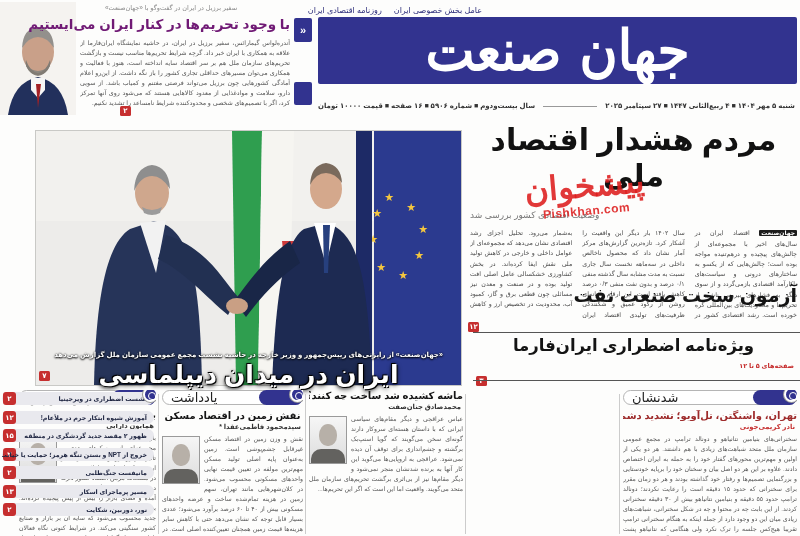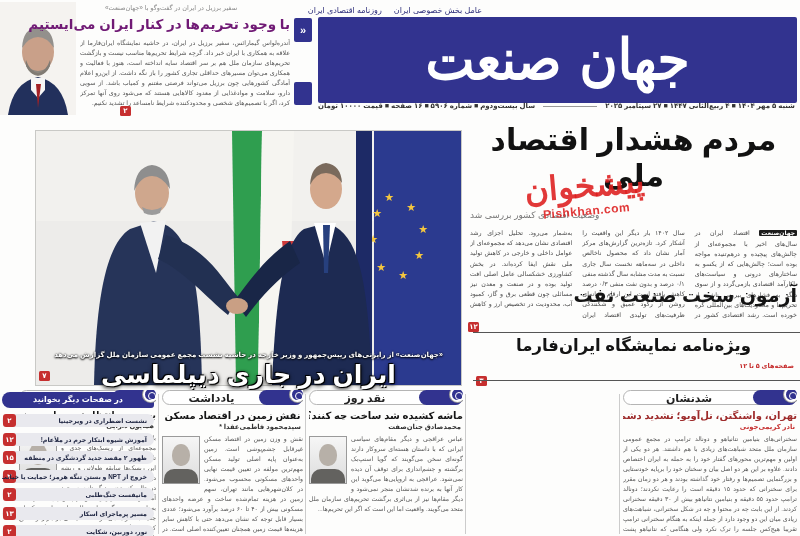--- a/index.html
+++ b/index.html
@@ -6,21 +6,21 @@
   html,body { width:800px; height:536px; overflow:hidden; }
   body { font-family:"Liberation Sans","DejaVu Sans",sans-serif; background:#fbfbfa; direction:rtl; }
   .page { position:relative; width:800px; height:536px; background:#fdfdfc; }
 
   
   .mast-topline { position:absolute; top:4px; right:318px; left:318px; height:12px;
     display:flex; align-items:center; gap:6px; color:#2c2d7a; }
   .mast-topline .tag { font-size:8px; font-weight:normal; white-space:nowrap; }
   .mast-topline .rule { flex:1; border-top:1px solid #2c2d7a; height:0; }
   .mast-right-tag { position:absolute; top:5px; left:470px; font-size:8px; font-weight:bold; color:#2c2d7a; white-space:nowrap; }
-  .mast-title-box { position:absolute; top:17px; right:3px; width:479px; height:86px;
+  .mast-title-box { position:absolute; top:17px; right:3px; width:479px; height:67px;
     background:#32338f; border-radius:2px; display:flex; align-items:center; justify-content:center; }
   .mast-title { color:#fff; font-family:"DejaVu Serif","Liberation Serif",serif;
     font-weight:bold; font-size:52px; line-height:78px; letter-spacing:-2px; transform:scaleY(1.08); }
   .dateline { position:absolute; top:100px; right:5px; width:477px; height:12px;
     display:flex; align-items:center; gap:8px; color:#333; }
   .dateline .d { font-size:7px; font-weight:bold; white-space:nowrap; }
   .dateline .rule { flex:1; border-top:1px solid #999; height:0; }
 
   
   .brazil { position:absolute; top:0; left:0; width:312px; height:118px; }
@@ -73,22 +73,22 @@
 
   
   .pbadge { display:inline-block; min-width:11px; height:10px; background:#c62f2f; color:#fff;
     font-size:7px; font-weight:bold; line-height:10px; text-align:center; border-radius:1.5px; padding:0 1px; }
 
   
   .bottom { position:absolute; top:390px; left:0; right:0; height:146px; }
   .vsep { position:absolute; top:4px; bottom:2px; width:1px; background:#ccc; }
   .bcol { position:absolute; top:0; height:146px; overflow:hidden; }
   .col-label { position:relative; height:15px; border:1px solid #b5b5b5; border-radius:9px; background:#fff; margin-bottom:5px; }
-  .label-text { position:absolute; top:0; bottom:0; left:8px; right:50px; text-align:center;
-    font-size:11px; font-weight:bold; color:#222; line-height:14px; white-space:nowrap; }
+  .label-text { position:absolute; top:0; bottom:0; left:8px; right:50px; text-align:left;
+    font-size:13px; font-weight:normal; color:#222; line-height:14px; white-space:nowrap; }
   .label-capsule { position:absolute; right:-1px; top:-1px; width:44px; height:15px; background:#32338f; border-radius:9px; }
   .label-logo { position:absolute; right:-3px; top:-4px; width:15px; height:15px; background:#32338f;
     border:2px solid #fff; border-radius:50%; box-shadow:0 0 0 1px #9a9a9a; z-index:2; }
   .label-logo::after { content:""; position:absolute; left:3px; top:3px; width:6px; height:6px;
     border:1.5px solid #fff; border-radius:50% 50% 0 50%; }
   .bcol-h { font-size:10px; font-weight:900; color:#151515; text-align:center; white-space:nowrap; overflow:hidden; }
   .bcol-author { font-size:6.8px; font-weight:bold; color:#333; text-align:right; margin:2px 2px 3px 0; }
   .bcol-body { font-size:6.2px; line-height:1.62; color:#555; text-align:justify; overflow:hidden; }
   .bcol.editorial .bcol-h { color:#9e2b2b; }
   .bcol.editorial .bcol-author { color:#c62f2f; }
@@ -187,21 +187,21 @@
       <path d="M236 254 C240 152 250 110 268 98 L290 92 C324 100 332 152 336 254 Z" fill="#1d2a52"></path>
       <polygon points="278,92 300,92 290,134" fill="#ffffff"></polygon>
       <polygon points="287,94 294,94 292,142 288,142" fill="#27407e"></polygon>
       <ellipse cx="290" cy="58" rx="16" ry="20" fill="#d4a88c"></ellipse>
       <path d="M274 54 Q275 34 290 32 Q305 34 306 52 Q299 42 290 42 Q280 42 274 54 Z" fill="#7a6a5c"></path>
       <path d="M254 110 C226 130 214 150 198 170 L210 186 C228 162 244 146 264 132 Z" fill="#192647"></path>
 
       <ellipse cx="201" cy="175" rx="11" ry="8" fill="#c99f84"></ellipse>
     </svg>
     <div class="photo-caption">«جهان‌صنعت» از رایزنی‌های رییس‌جمهور و وزیر خارجه در حاشیه نشست مجمع عمومی سازمان ملل گزارش می‌دهد</div>
-    <div class="photo-headline">ایران در جاری دیپلماسی</div>
+    <div class="photo-headline">ایران در میدان دیپلماسی</div>
     <span class="pbadge">۷</span>
   </div>
 
   <div class="lead">
     <div class="lead-h1">مردم هشدار اقتصاد ملی</div>
     <div class="lead-sub">وضعیت اقتصادی کشور بررسی شد</div>
     <div class="lead-body">
       <span class="lead-tag">جهان‌صنعت</span>
       <span>اقتصاد ایران در سال‌های اخیر با مجموعه‌ای از چالش‌های پیچیده و درهم‌تنیده مواجه بوده است؛ چالش‌هایی که از یکسو به ساختارهای درونی و سیاست‌های ناکارآمد اقتصادی بازمی‌گردد و از سوی دیگر به فشارهای بیرونی ناشی از تحریم‌ها و محدودیت‌های بین‌المللی گره خورده است. رشد اقتصادی کشور در سال ۱۴۰۲ بار دیگر این واقعیت را آشکار کرد. تازه‌ترین گزارش‌های مرکز آمار نشان داد که محصول ناخالص داخلی در سه‌ماهه نخست سال جاری نسبت به مدت مشابه سال گذشته منفی ۰/۱ درصد و بدون نفت منفی ۰/۳ درصد کاهش یافته است. این ارقام نشانه‌ای روشن از رکود عمیق و شکنندگی ظرفیت‌های تولیدی اقتصاد ایران به‌شمار می‌رود. تحلیل اجزای رشد اقتصادی نشان می‌دهد که مجموعه‌ای از عوامل داخلی و خارجی در کاهش تولید ملی نقش ایفا کرده‌اند. در بخش کشاورزی خشکسالی عامل اصلی افت تولید بوده و در صنعت و معدن نیز مسائلی چون قطعی برق و گاز، کمبود آب، محدودیت در تخصیص ارز و کاهش قدرت خرید مردم فشار مضاعفی وارد کرده است.</span>
     </div>
@@ -213,21 +213,21 @@
     <div class="w2">Pishkhan.com</div>
   </div>
 
   <div class="oil">
     <div class="oil-h2">آزمون سخت صنعت نفت</div>
     <span class="pbadge">۱۲</span>
   </div>
   <div class="rule-h" style="top:332px; width:327px;"></div>
 
   <div class="pharma">
-    <div class="pharma-h2">ویژه‌نامه نمایشگاه ایران‌فارما</div>
+    <div class="pharma-h2">ویژه‌نامه اضطراری ایران‌فارما</div>
     <div class="pharma-ref">صفحه‌های ۵ تا ۱۲</div>
   </div>
   <div class="rule-h" style="top:380px; width:327px;"></div>
 
   <div class="bottom">
     <div class="vsep" style="right:180px"></div>
     <div class="vsep" style="right:334px"></div>
     <div class="vsep" style="right:494px"></div>
     <div class="vsep" style="right:641px"></div>
 
@@ -236,25 +236,20 @@
         <span class="label-capsule"></span>
         <span class="label-logo"></span>
         <span class="label-text">شدنشان</span>
       </div>
       <div class="bcol-h">تهران، واشنگتن، تل‌آویو؛ تشدید دشمنی‌ها</div>
       <div class="bcol-author">نادر کریمی‌جونی</div>
       <div class="bcol-body" style="height:104px">سخنرانی‌های بنیامین نتانیاهو و دونالد ترامپ در مجمع عمومی سازمان ملل متحد شباهت‌های زیادی با هم داشتند. هر دو یکی از اولین و مهم‌ترین محورهای گفتار خود را به حمله به ایران اختصاص دادند. علاوه بر این هر دو اصل بیان و سخنان خود را برپایه خودستایی و بزرگنمایی تصمیم‌ها و رفتار خود گذاشته بودند و هر دو زمان مقرر برای سخنرانی که حدود ۱۵ دقیقه است را رعایت نکردند؛ دونالد ترامپ حدود ۵۵ دقیقه و بنیامین نتانیاهو بیش از ۳۰ دقیقه سخنرانی کردند. از این بابت چه در محتوا و چه در شکل سخنرانی، شباهت‌های زیادی میان این دو وجود دارد از جمله اینکه به هنگام سخنرانی ترامپ تقریبا هیچ‌کس جلسه را ترک نکرد ولی هنگامی که نتانیاهو پشت تریبون رفت شدت خروج دیپلمات‌ها و حاضران آنقدر زیاد بود که نخست‌وزیر...</div>
     </div>
 
     <div class="bcol" style="right:337px; width:154px;">
-      <div class="col-label">
-        <span class="label-capsule"></span>
-        <span class="label-logo"></span>
-        <span class="label-text">نقد روز</span>
-      </div>
       <div class="bcol-h">ماشه کشیده شد ساخت چه کنند؟</div>
       <div class="bcol-author">محمدصادق جنان‌صفت</div>
       <div class="bcol-body" style="height:104px">
         <span class="portrait"></span>
         <span>عباس عراقچی و دیگر مقام‌های سیاسی ایرانی که با داستان هسته‌ای سروکار دارند گونه‌ای سخن می‌گویند که گویا اسنپ‌بک برگشته و چشم‌اندازی برای توقف آن دیده نمی‌شود. عراقچی به اروپایی‌ها می‌گوید این کار آنها به برنده شدنشان منجر نمی‌شود و دیگر مقام‌ها نیز از بی‌اثری برگشت تحریم‌های سازمان ملل متحد می‌گویند. واقعیت اما این است که اگر این تحریم‌ها...</span>
       </div>
     </div>
 
     <div class="bcol" style="right:497px; width:141px;">
       <div class="col-label">
@@ -278,21 +273,20 @@
       </div>
       <div class="bcol-h" style="font-size:9px">بورس در انتظار تصمیمات سرنوشت‌ساز</div>
       <div class="bcol-author">همایون دارایی</div>
       <div class="bcol-body" style="height:104px">
         <span class="portrait"></span>
         <span>بازار سرمایه در ماه‌های اخیر با مجموعه‌ای از ریسک‌های جدی و تاثیرگذار روبه‌رو بوده است. برخی از این ریسک‌ها سابقه طولانی و ریشه در مشکلات مزمن اقتصاد کشور دارند در حالی که بعضی دیگر تازه به وجود آمده و فضای بازار را بیش از پیش پیچیده کرده‌اند. به‌طور نمونه درگیری‌های نظامی از جمله ریسک‌های جدید محسوب می‌شود که سایه آن بر بازار و صنایع کشور سنگینی می‌کند. در شرایط کنونی نگاه فعالان بازار و سرمایه‌گذاران بیش از هر چیز به وزارت اقتصاد دوخته شده است و انتظار می‌رود وزیر اقتصاد به وعده‌هایی که در خصوص حمایت از صنایع و اجرای برنامه‌های عملیاتی داده...</span>
       </div>
     </div>
 
     <div class="sidebar">
-      <div class="sidebar-header">در صفحات دیگر بخوانید</div>
       <div class="side-item">
         <span class="pbadge">۲</span>
         <span class="txt">نشست اضطراری در ویرجینیا</span>
       </div>
       <div class="side-item">
         <span class="pbadge">۱۲</span>
         <span class="txt">آموزش شیوه ابتکار جرم در ملأعام!</span>
       </div>
       <div class="side-item">
         <span class="pbadge">۱۵</span>

